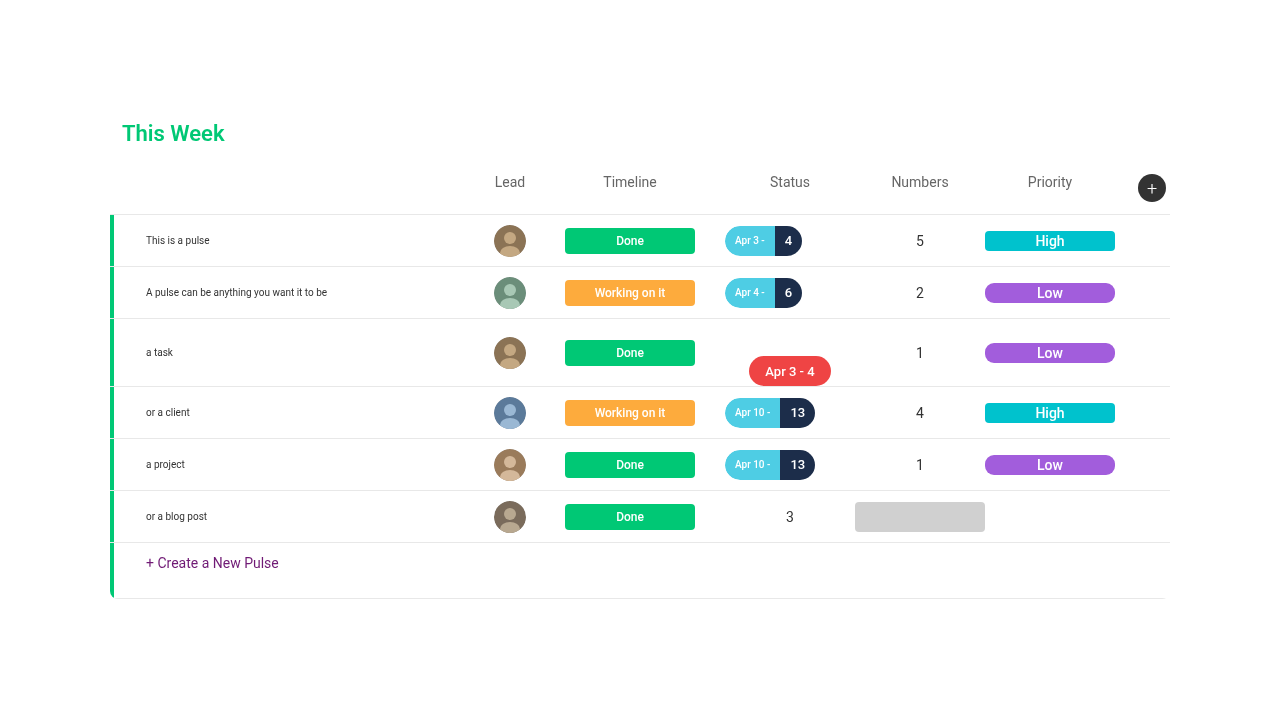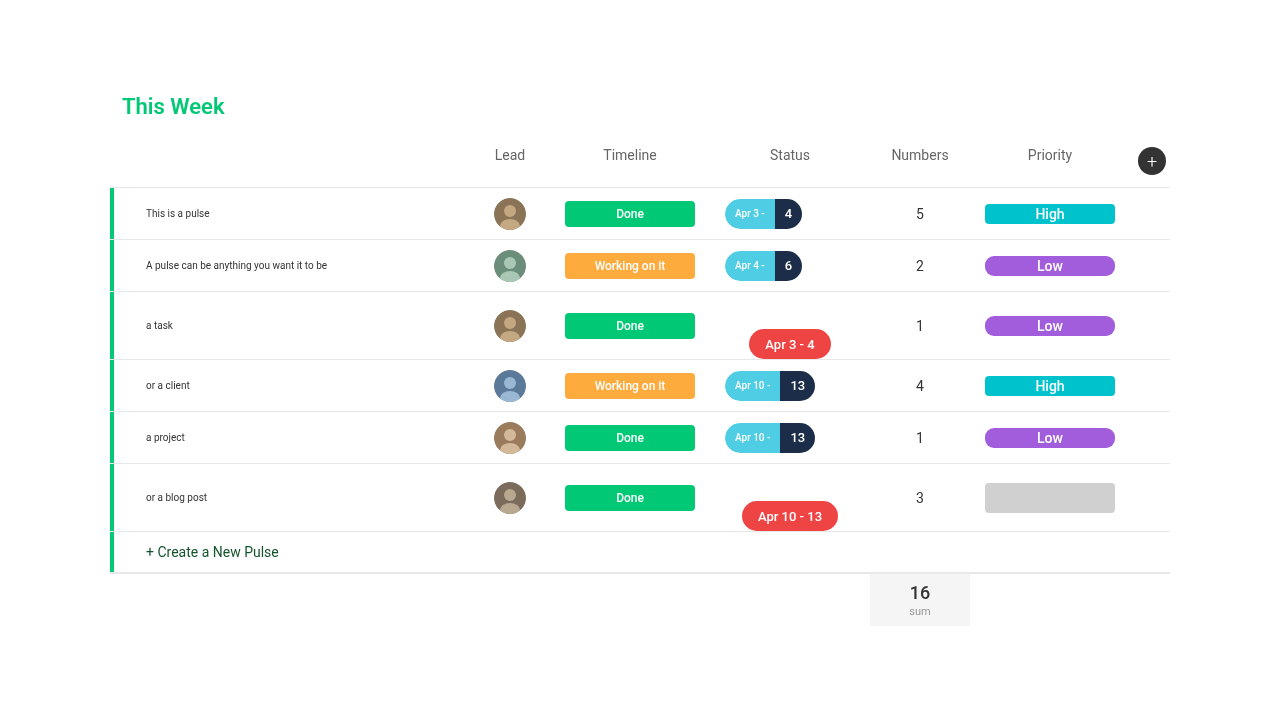--- a/index.html
+++ b/index.html
@@ -162,22 +162,22 @@
       border-radius: 50%;
       color: #fff;
       display: flex;
       align-items: center;
       justify-content: center;
       font-size: 18px;
       font-weight: 300;
       cursor: pointer;
     }
     .create-row {
-      padding: 12px 8px 12px 36px;
-      color: #14532d;
+      padding: 12px 8px 27px 36px;
+      color: #701a75;
       font-size: 14px;
       cursor: pointer;
       background: #fff;
       border-bottom: 1px solid #e8e8e8;
       position: relative;
     }
     .create-row .row-indicator {
       background: #00c875;
     }
     .summary-row {
@@ -374,41 +374,26 @@
           <svg viewBox="0 0 32 32" xmlns="http://www.w3.org/2000/svg">
               <circle cx="16" cy="16" r="16" fill="#7A6B5B"></circle>
               <circle cx="16" cy="13" r="6" fill="#b8a890"></circle>
               <ellipse cx="16" cy="28" rx="10" ry="7" fill="#b8a890"></ellipse>
             </svg>
         </div>
       </div>
       <div class="col-center">
         <div class="status-badge status-done">Done</div>
       </div>
-      <div class="col-center">
-        <div class="timeline-dark">Apr 10 - 13</div>
-      </div>
       <div class="col-center number-cell">3</div>
       <div class="col-center">
         <div class="priority-empty"></div>
       </div>
       <div class="col-center"></div>
     </div>
 
     <div class="create-row">
       <div class="row-indicator"></div>
       <span>+ Create a New Pulse</span>
     </div>
 
-    <div class="summary-row">
-      <div></div>
-      <div></div>
-      <div></div>
-      <div></div>
-      <div class="summary-cell">
-        <div class="summary-number">16</div>
-        <div class="summary-label">sum</div>
-      </div>
-      <div></div>
-      <div></div>
-    </div>
   </div>
 </div>
 
 </body></html>

